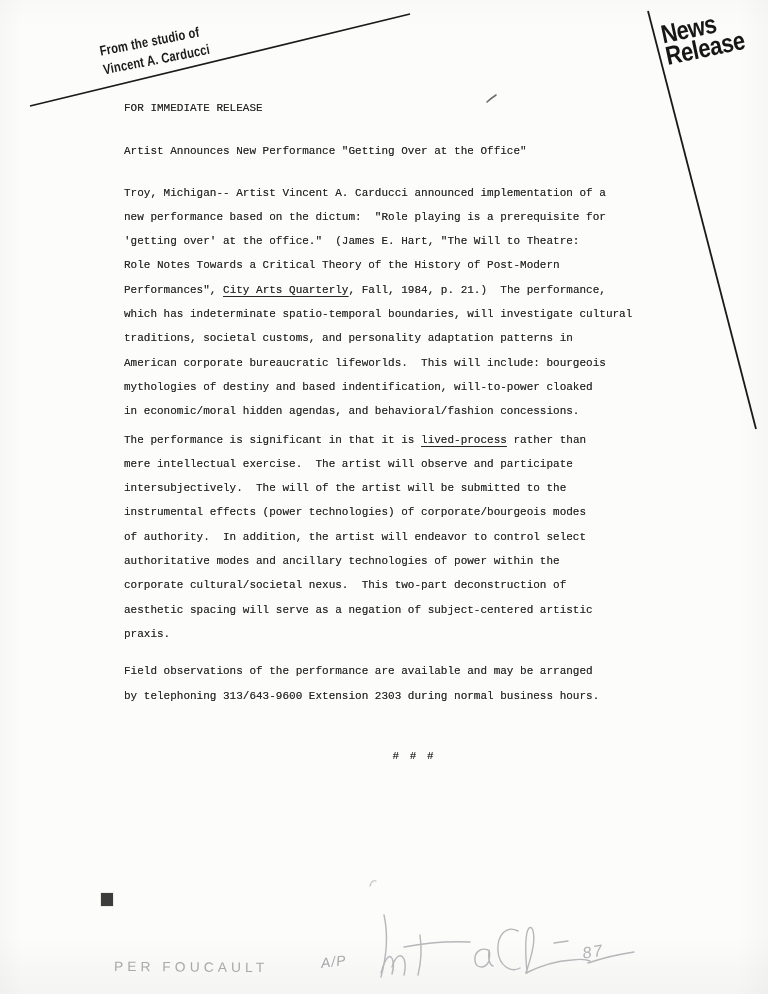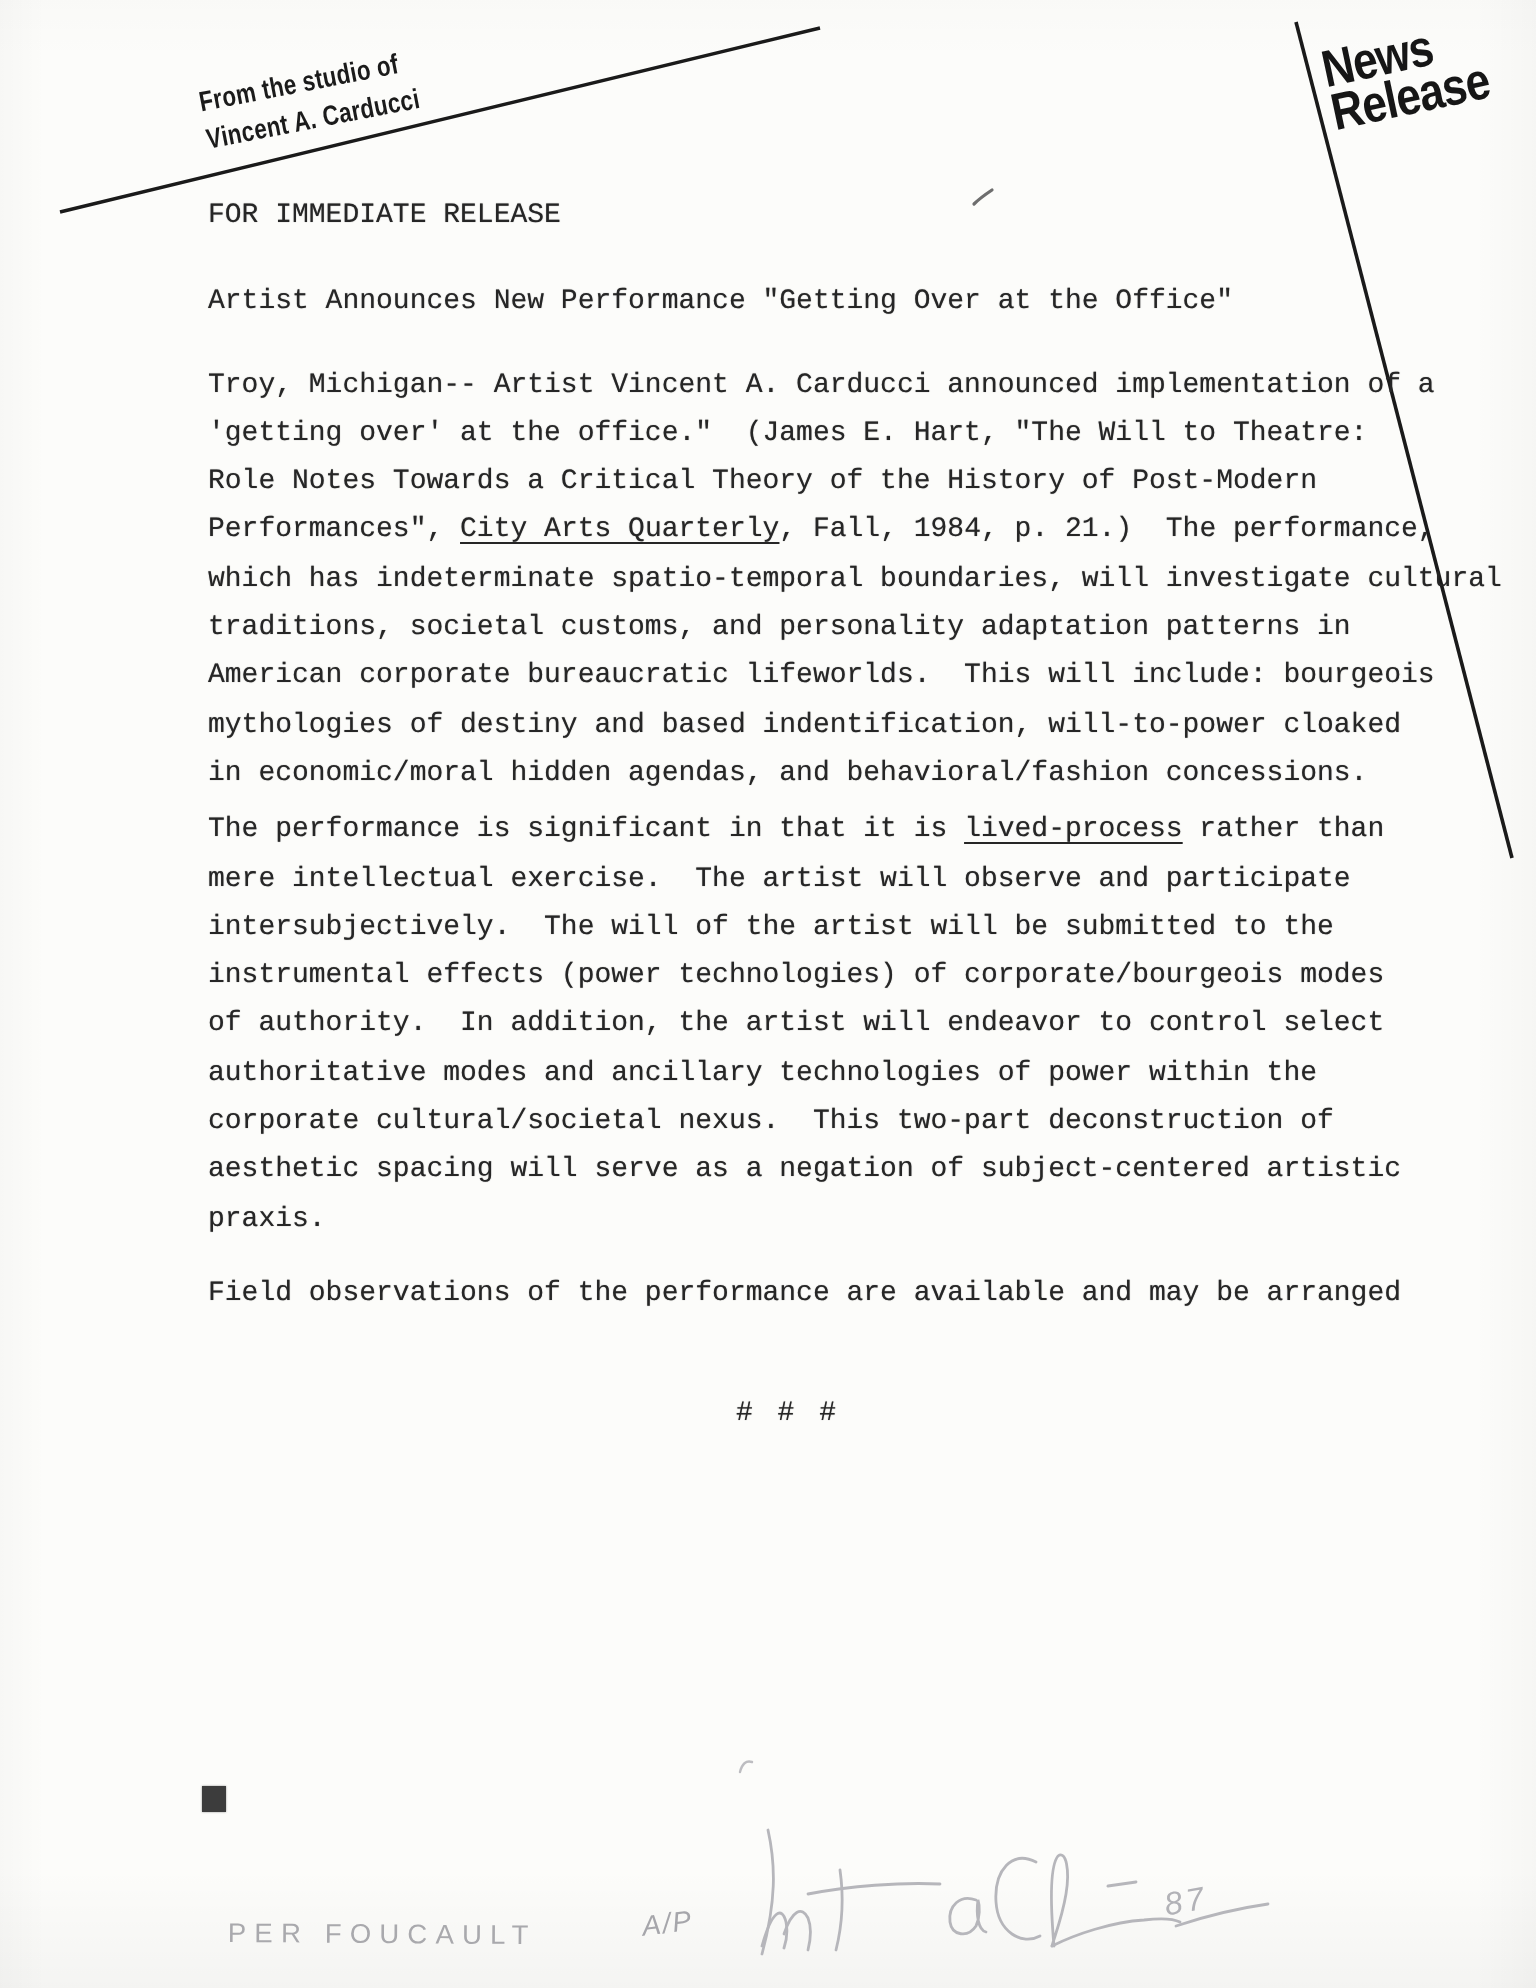--- a/index.html
+++ b/index.html
@@ -22,23 +22,23 @@
   }
   .news{
     position:absolute;left:659px;top:24px;
     font-weight:bold;font-size:26px;line-height:22px;color:#161616;
     transform:rotate(-12deg) scaleX(0.85);transform-origin:left top;
     letter-spacing:-0.6px;white-space:nowrap;
   }
 
   
   .docbody{
-    position:absolute;left:104px;top:96px;width:620px;
+    position:absolute;left:124px;top:96px;width:620px;
     font-family:"Liberation Mono","DejaVu Sans Mono",monospace;
-    font-size:14px;line-height:24.3px;color:#262626;
+    font-size:11px;line-height:24.3px;color:#262626;
     text-shadow:0 0 0.5px rgba(30,30,30,0.55);
   }
   .line{white-space:pre;}
   .headline{margin-top:19px;}
   .para{margin:0;}
   .para-1{margin-top:17px;}
   .para-2{margin-top:4px;}
   .para-3{margin-top:13px;}
   .u span, span.u{text-decoration:underline;text-underline-offset:3px;text-decoration-thickness:1px;}
   .endmark{margin-top:36px;width:580px;text-align:center;padding-right:22px;letter-spacing:2px;}
@@ -95,20 +95,21 @@
     <div>News</div>
     <div>Release</div>
   </div>
 
   <div class="docbody">
     <div class="line">FOR IMMEDIATE RELEASE</div>
     <div class="line headline">Artist Announces New Performance "Getting Over at the Office"</div>
     <div id="paragraphs">
         <div class="para para-1">
           <div class="line"><span>Troy, Michigan-- Artist Vincent A. Carducci announced implementation of a</span></div>
+          <div class="line"><span>new performance based on the dictum:  "Role playing is a prerequisite for</span></div>
           <div class="line"><span>'getting over' at the office."  (James E. Hart, "The Will to Theatre:</span></div>
           <div class="line"><span>Role Notes Towards a Critical Theory of the History of Post-Modern</span></div>
           <div class="line"><span>Performances", </span><span class="u">City Arts Quarterly</span><span>, Fall, 1984, p. 21.)  The performance,</span></div>
           <div class="line"><span>which has indeterminate spatio-temporal boundaries, will investigate cultural</span></div>
           <div class="line"><span>traditions, societal customs, and personality adaptation patterns in</span></div>
           <div class="line"><span>American corporate bureaucratic lifeworlds.  This will include: bourgeois</span></div>
           <div class="line"><span>mythologies of destiny and based indentification, will-to-power cloaked</span></div>
           <div class="line"><span>in economic/moral hidden agendas, and behavioral/fashion concessions.</span></div>
         </div>
         <div class="para para-2">
@@ -117,20 +118,21 @@
           <div class="line"><span>intersubjectively.  The will of the artist will be submitted to the</span></div>
           <div class="line"><span>instrumental effects (power technologies) of corporate/bourgeois modes</span></div>
           <div class="line"><span>of authority.  In addition, the artist will endeavor to control select</span></div>
           <div class="line"><span>authoritative modes and ancillary technologies of power within the</span></div>
           <div class="line"><span>corporate cultural/societal nexus.  This two-part deconstruction of</span></div>
           <div class="line"><span>aesthetic spacing will serve as a negation of subject-centered artistic</span></div>
           <div class="line"><span>praxis.</span></div>
         </div>
         <div class="para para-3">
           <div class="line"><span>Field observations of the performance are available and may be arranged</span></div>
+          <div class="line"><span>by telephoning 313/643-9600 Extension 2303 during normal business hours.</span></div>
         </div>
       </div>
     <div class="line endmark"># # #</div>
   </div>
 
   <div class="blacksquare"></div>
   <div class="foucault">PER FOUCAULT</div>
   <div class="ap">A/P</div>
   <div class="year">87</div>
 

